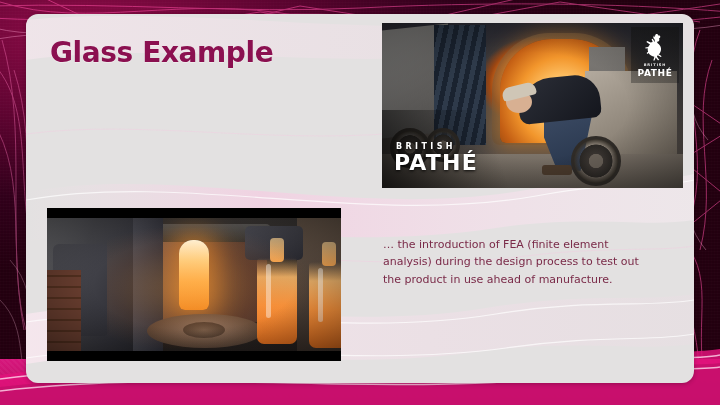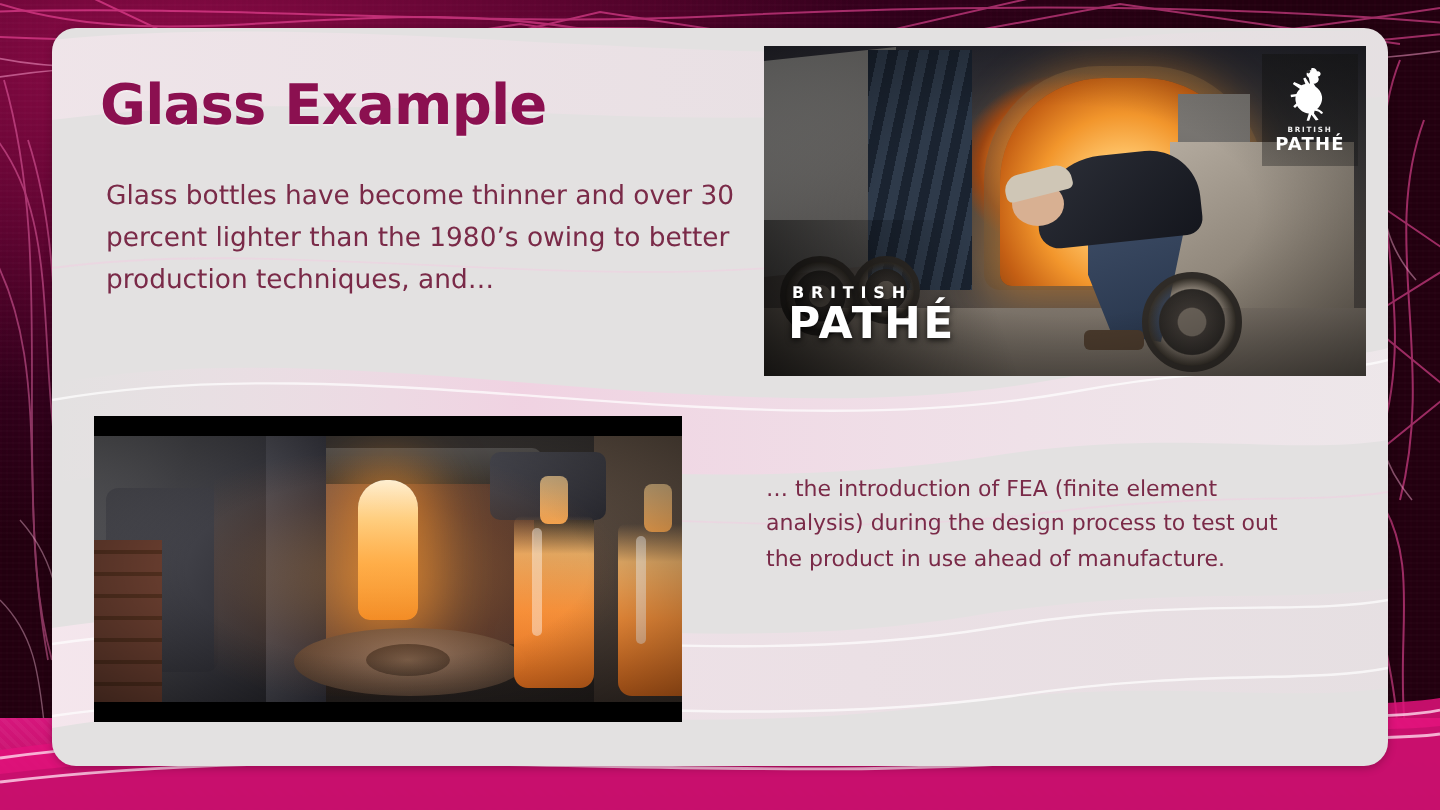--- a/index.html
+++ b/index.html
@@ -235,21 +235,20 @@
         </g>
         <g fill="none" stroke="#f1cfe1" stroke-width=".9" opacity=".55">
           <path d="M0 120 C 120 104, 260 134, 400 116"></path>
           <path d="M120 250 C 240 232, 360 260, 500 242 C 580 232, 630 238, 668 232"></path>
         </g>
       </svg>
     </div>
 
     <h1 class="title">Glass Example</h1>
 
-    <p class="body-left">Glass bottles have become thinner and over 30 percent lighter than the 1980’s owing to better production techniques, and…</p>
 
     <p class="body-right">… the introduction of FEA (finite element analysis) during the design process to test out the product in use ahead of manufacture.</p>
   </div>
 
   <div class="vid1">
     <div class="v1-scene">
       <div class="v1-furnace-lip"></div>
       <div class="v1-furnace"></div>
       <div class="v1-left-panel"></div>
       <div class="v1-dark-slats"></div>

